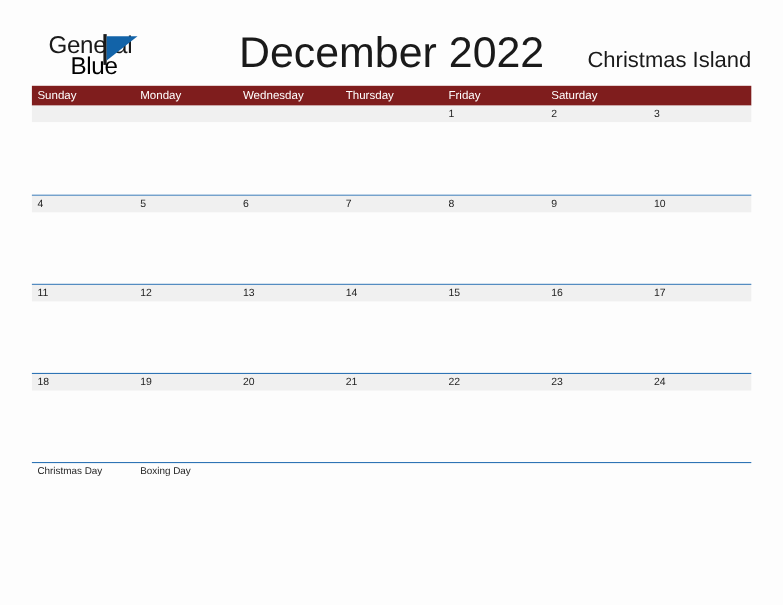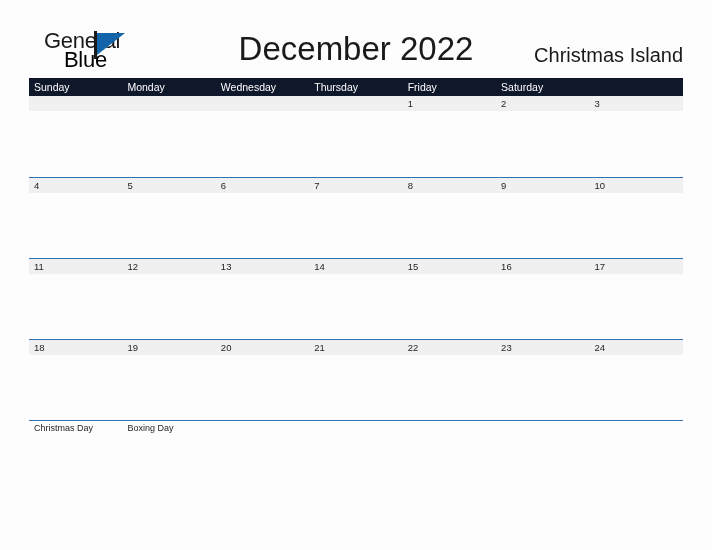--- a/index.html
+++ b/index.html
@@ -78,21 +78,21 @@
     border-bottom: 22px solid transparent;
   }
 
   
   .cal-title {
     position: absolute;
     left: 0;
     top: 31px;
     width: 712px;
     text-align: center;
-    font-size: 33px;
+    font-size: 39px;
     color: #1a1a1a;
     font-weight: normal;
     line-height: 36px;
     letter-spacing: 0px;
     font-family: "Liberation Sans", sans-serif;
   }
 
   
   .cal-location {
     position: absolute;
@@ -109,21 +109,21 @@
     position: absolute;
     left: 29px;
     top: 78px;
     width: 654px;
   }
 
   .dow-row {
     display: flex;
     width: 654px;
     height: 18px;
-    background: #0f172a;
+    background: #7f1d1d;
   }
   .dow-cell {
     width: 93.43px;
     height: 18px;
     box-sizing: border-box;
     padding-left: 5px;
     color: #ffffff;
     font-size: 10.5px;
     line-height: 18px;
     font-family: "Liberation Sans", sans-serif;

